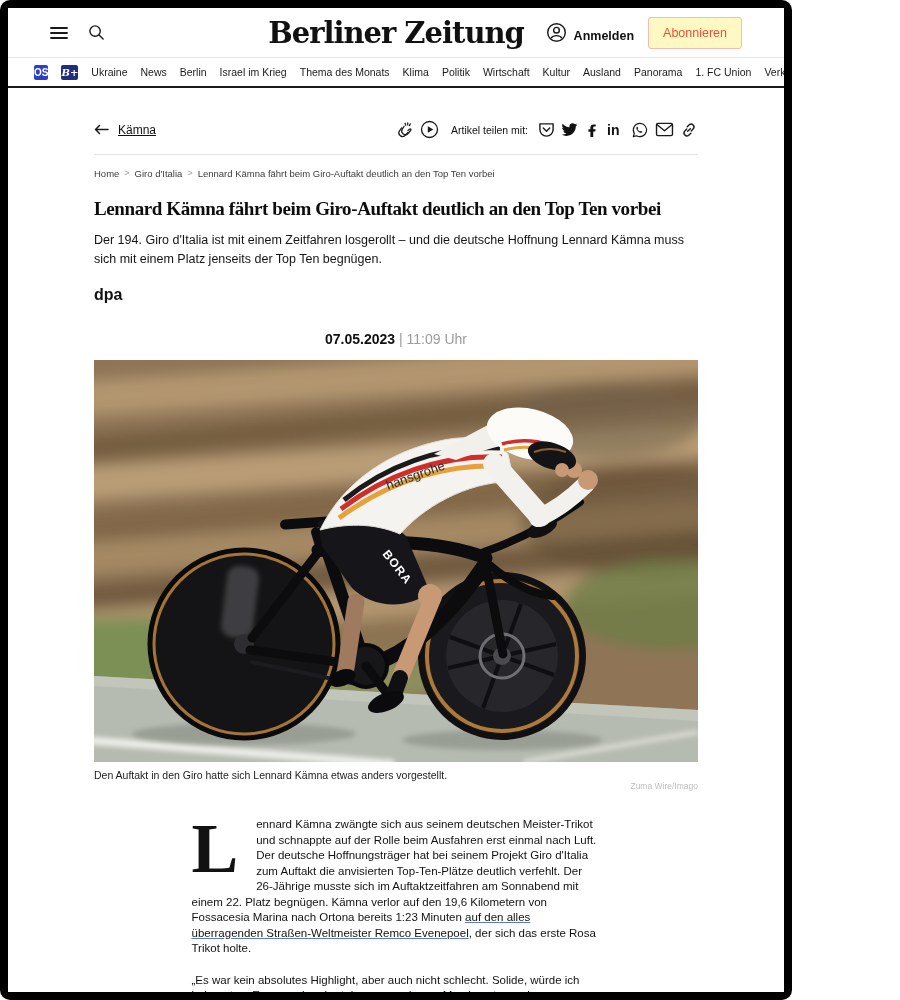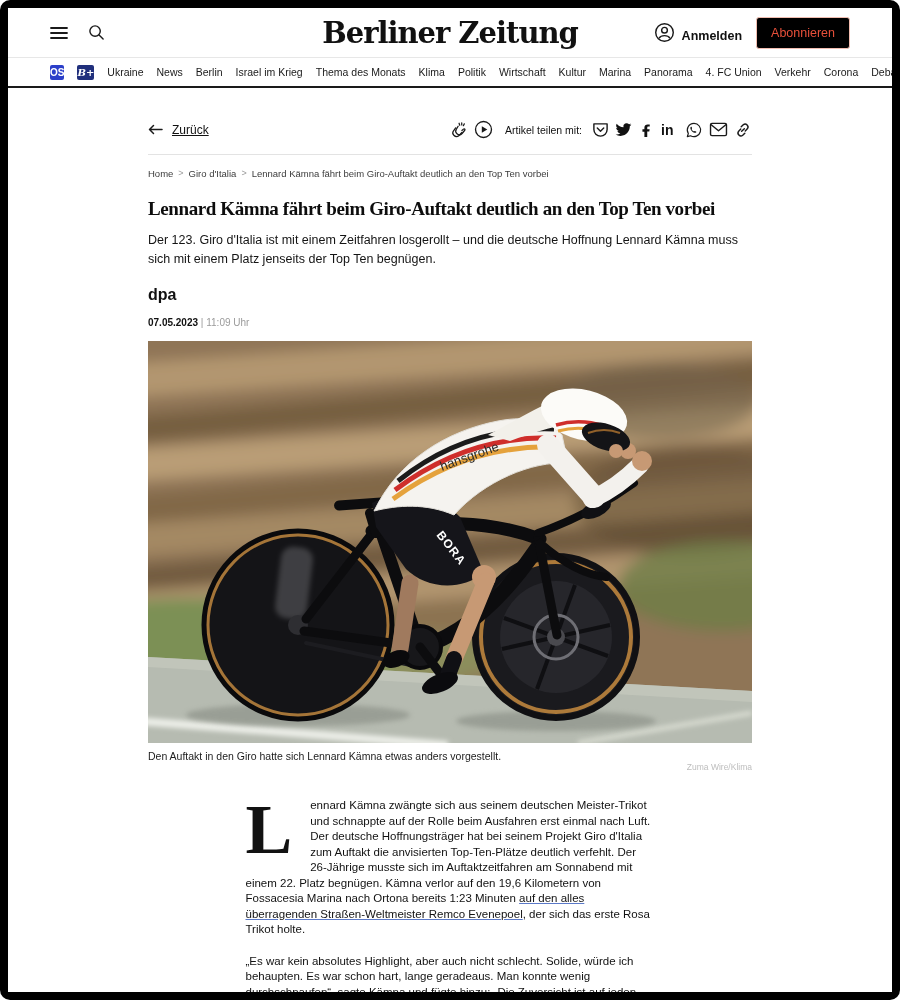--- a/index.html
+++ b/index.html
@@ -1,33 +1,33 @@
 <!DOCTYPE html>
 <html><head>
 <meta charset="utf-8">
 <style>
   * { box-sizing: border-box; margin: 0; padding: 0; }
   html,body { width:900px; height:1000px; background:#fff; }
   body { font-family:"Liberation Sans", sans-serif; color:#111; }
 
-  .frame { width:900px; height:1000px; background:#000; padding:8px; border-radius:10px; }
+  .frame { width:792px; height:1000px; background:#000; padding:8px; border-radius:10px; }
   .page  { width:100%; height:100%; background:#fff; overflow:hidden; }
 
   
   .topbar { height:50px; display:flex; align-items:center; padding:0 42px; position:relative; border-bottom:1px solid #e7e7e7; }
   .topbar-left { display:flex; align-items:center; gap:20px; }
   .iconbtn { display:flex; align-items:center; cursor:pointer; background:none; border:none; }
   .logo { position:absolute; left:50%; top:50%; transform:translate(-50%,-50%);
           font-family:"DejaVu Serif", serif; font-weight:bold; font-size:29px; letter-spacing:-1px; white-space:nowrap; }
   .topbar-right { margin-left:auto; display:flex; align-items:center; gap:14px; }
   .login { display:flex; align-items:flex-end; gap:7px; font-size:12.5px; font-weight:bold; cursor:pointer; }
-  .subscribe { font-size:12.5px; color:#e8503a; background:#000000; border:1px solid #f1bdb0; border-radius:3px; padding:8px 14px; cursor:pointer; font-family:inherit; }
+  .subscribe { font-size:12.5px; color:#e8503a; background:#fef9c3; border:1px solid #f1bdb0; border-radius:3px; padding:8px 14px; cursor:pointer; font-family:inherit; }
 
   
-  .navbar { height:30px; display:flex; align-items:center; gap:13px; padding:0 42px; font-size:10.5px; border-bottom:2px solid #1a1a1a; }
+  .navbar { height:30px; display:flex; align-items:center; gap:13px; padding:0 26px; font-size:10.5px; border-bottom:2px solid #1a1a1a; }
   .badge { width:22px; height:15px; border-radius:2px; color:#fff; font-size:10px; font-weight:bold;
            display:flex; align-items:center; justify-content:center; cursor:pointer; }
   .badge-os { background:#2b3fc9; }
   .badge-bz { background:#202f7c; font-family:"DejaVu Serif",serif; font-style:italic; }
   .nav-item { white-space:nowrap; cursor:pointer; color:#1a1a1a; }
 
   
   .content { width:604px; margin:0 auto; }
 
   .backrow { margin-top:32px; display:flex; align-items:center; padding-bottom:15px; border-bottom:1px solid #e3e3e3; }
@@ -37,21 +37,21 @@
   .share-label { font-size:10.5px; margin:0 4px 0 6px; }
   .sicon { display:flex; cursor:pointer; background:none; border:none; }
 
   .breadcrumb { margin-top:13px; font-size:9.5px; color:#3c3c3c; display:flex; gap:5px; align-items:flex-start; white-space:nowrap; }
   .crumb { cursor:pointer; }
   .crumb-sep { color:#9a9a9a; font-size:9px; }
 
   .title { font-family:"Liberation Serif", serif; font-size:19px; font-weight:bold; letter-spacing:-0.4px; margin-top:19px; color:#0d0d0d; }
   .lead  { font-size:12.5px; line-height:19px; margin-top:11px; color:#141414; }
   .author { font-size:16px; font-weight:bold; margin-top:17px; }
-  .dateline { font-size:10px; margin-top:13px; }
+  .dateline { font-size:14px; margin-top:27px;text-align:center; }
   .dateline .date { font-weight:bold; }
   .dateline .time { color:#9b9b9b; }
 
   figure.photo { margin-top:13px; width:604px; height:402px; background:#8f7456; overflow:hidden; }
   figure.photo svg { display:block; }
 
   .caption-row { display:flex; align-items:baseline; margin-top:7px;flex-direction:column; }
   .caption { font-size:10.5px; color:#1c1c1c; }
   .credit  { margin-left:auto; font-size:8.5px; color:#bdbdbd; }
 
@@ -102,37 +102,37 @@
     <span class="badge badge-bz">B+</span>
     <span class="nav-item">Ukraine</span>
     <span class="nav-item">News</span>
     <span class="nav-item">Berlin</span>
     <span class="nav-item">Israel im Krieg</span>
     <span class="nav-item">Thema des Monats</span>
     <span class="nav-item">Klima</span>
     <span class="nav-item">Politik</span>
     <span class="nav-item">Wirtschaft</span>
     <span class="nav-item">Kultur</span>
-    <span class="nav-item">Marina</span>
+    <span class="nav-item">Ausland</span>
     <span class="nav-item">Panorama</span>
-    <span class="nav-item">4. FC Union</span>
+    <span class="nav-item">1. FC Union</span>
     <span class="nav-item">Verkehr</span>
     <span class="nav-item">Corona</span>
     <span class="nav-item">Debatte</span>
 
   </nav>
 
   <main class="content">
 
     <div class="backrow">
       <a class="back">
         <svg class="ico" width="15" height="11" viewBox="0 0 15 11">
               <path d="M14 5.5H1.5M5.5 1.5l-4 4 4 4"></path>
             </svg>
-        <span class="lbl">Zurück</span>
+        <span class="lbl">Kämna</span>
       </a>
       <div class="share">
         <button class="sicon">
           <svg class="ico" width="19" height="19" viewBox="0 0 20 20" style="stroke-width:1.3">
             <path d="M7 8.2L4.6 11.6a3.6 3.6 0 0 0 .5 4.5 4 4 0 0 0 5.5.2l3-3.1"></path>
             <path d="M9.6 6.6L7.6 9.9a3.6 3.6 0 0 0 .8 4.6 4 4 0 0 0 5.4-.3l2.8-3.4c.7-.9-.5-2-1.4-1.2l-1.6 1.5"></path>
             <path d="M10.6 3.4l.7 2.1M13.4 2.9v2.3M16.1 4.1l-1 1.9"></path>
           </svg>
         </button>
         <button class="sicon">
@@ -187,21 +187,21 @@
 
     <div class="breadcrumb">
       <span class="crumb">Home</span>
       <span class="crumb-sep">&gt;</span>
       <span class="crumb">Giro d'Italia</span>
       <span class="crumb-sep">&gt;</span>
       <span class="crumb">Lennard Kämna fährt beim Giro-Auftakt deutlich an den Top Ten vorbei</span>
     </div>
 
     <h1 class="title">Lennard Kämna fährt beim Giro-Auftakt deutlich an den Top Ten vorbei</h1>
-    <p class="lead">Der 123. Giro d'Italia ist mit einem Zeitfahren losgerollt – und die deutsche Hoffnung Lennard Kämna muss sich mit einem Platz jenseits der Top Ten begnügen.</p>
+    <p class="lead">Der 194. Giro d'Italia ist mit einem Zeitfahren losgerollt – und die deutsche Hoffnung Lennard Kämna muss sich mit einem Platz jenseits der Top Ten begnügen.</p>
     <div class="author">dpa</div>
     <div class="dateline">
       <span class="date">07.05.2023</span>
       <span class="time">| 11:09 Uhr</span>
     </div>
 
     <figure class="photo">
       <svg width="604" height="402" viewBox="0 0 604 402">
         <defs>
           <filter id="bgblur" x="-10%" y="-10%" width="120%" height="120%">
@@ -298,21 +298,21 @@
         <path d="M408 84 q24 -7 48 1" stroke="#cf2e2b" stroke-width="3.5" fill="none"></path>
         <path d="M410 90 q22 -6 44 1" stroke="#e5a23c" stroke-width="3" fill="none"></path>
         <ellipse cx="458" cy="96" rx="25" ry="13" fill="#141417" transform="rotate(18 458 96)"></ellipse>
         <path d="M440 92 q16 -6 32 0" stroke="#a86f2e" stroke-width="2" fill="none" opacity="0.85"></path>
         <circle cx="468" cy="110" r="7" fill="#c79974"></circle>
       </svg>
     </figure>
 
     <div class="caption-row">
       <span class="caption">Den Auftakt in den Giro hatte sich Lennard Kämna etwas anders vorgestellt.</span>
-      <span class="credit">Zuma Wire/Klima</span>
+      <span class="credit">Zuma Wire/Imago</span>
     </div>
 
     <div class="bodycopy">
       <p>
         <span class="dropcap">L</span><span>ennard Kämna zwängte sich aus seinem deutschen Meister-Trikot und schnappte auf der Rolle beim Ausfahren erst einmal nach Luft. Der deutsche Hoffnungsträger hat bei seinem Projekt Giro d'Italia zum Auftakt die anvisierten Top-Ten-Plätze deutlich verfehlt. Der 26-Jährige musste sich im Auftaktzeitfahren am Sonnabend mit einem 22. Platz begnügen. Kämna verlor auf den 19,6 Kilometern von Fossacesia Marina nach Ortona bereits 1:23 Minuten </span><a class="bodylink">auf den alles überragenden Straßen-Weltmeister Remco Evenepoel</a><span>, der sich das erste Rosa Trikot holte.</span>
       </p>
       <p class="p2">„Es war kein absolutes Highlight, aber auch nicht schlecht. Solide, würde ich behaupten. Es war schon hart, lange geradeaus. Man konnte wenig durchschnaufen“, sagte Kämna und fügte hinzu: „Die Zuversicht ist auf jeden Fall da. Es war erst die erste Etappe und es war weit weg von einer Katastrophe. Es ist alles noch im Rahmen.“</p>
     </div>
 
   </main>

